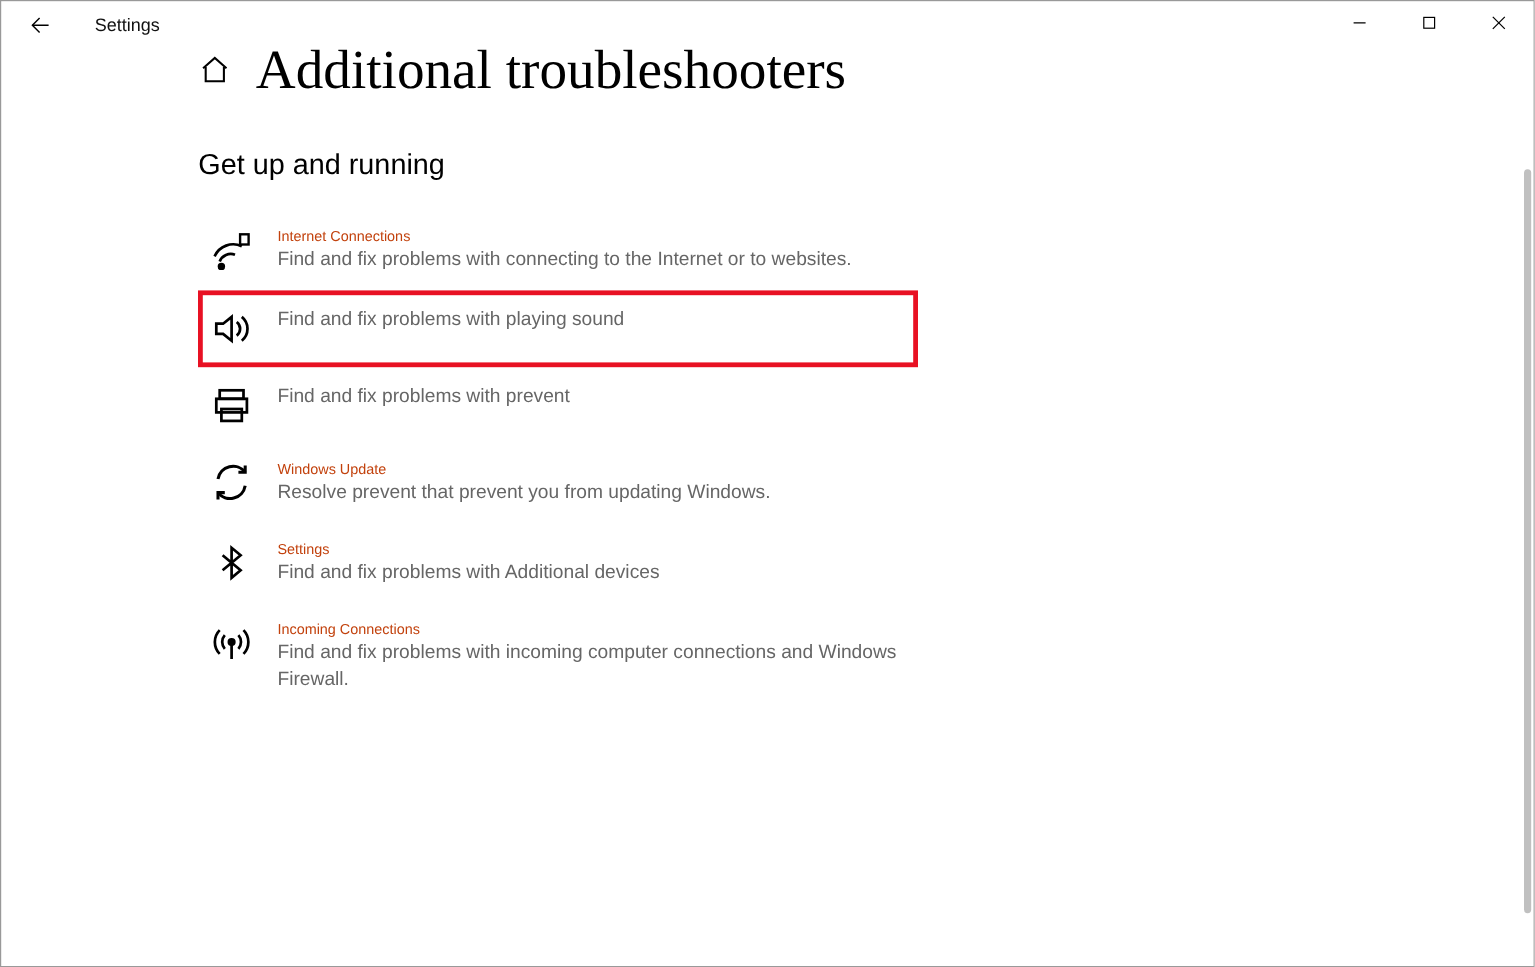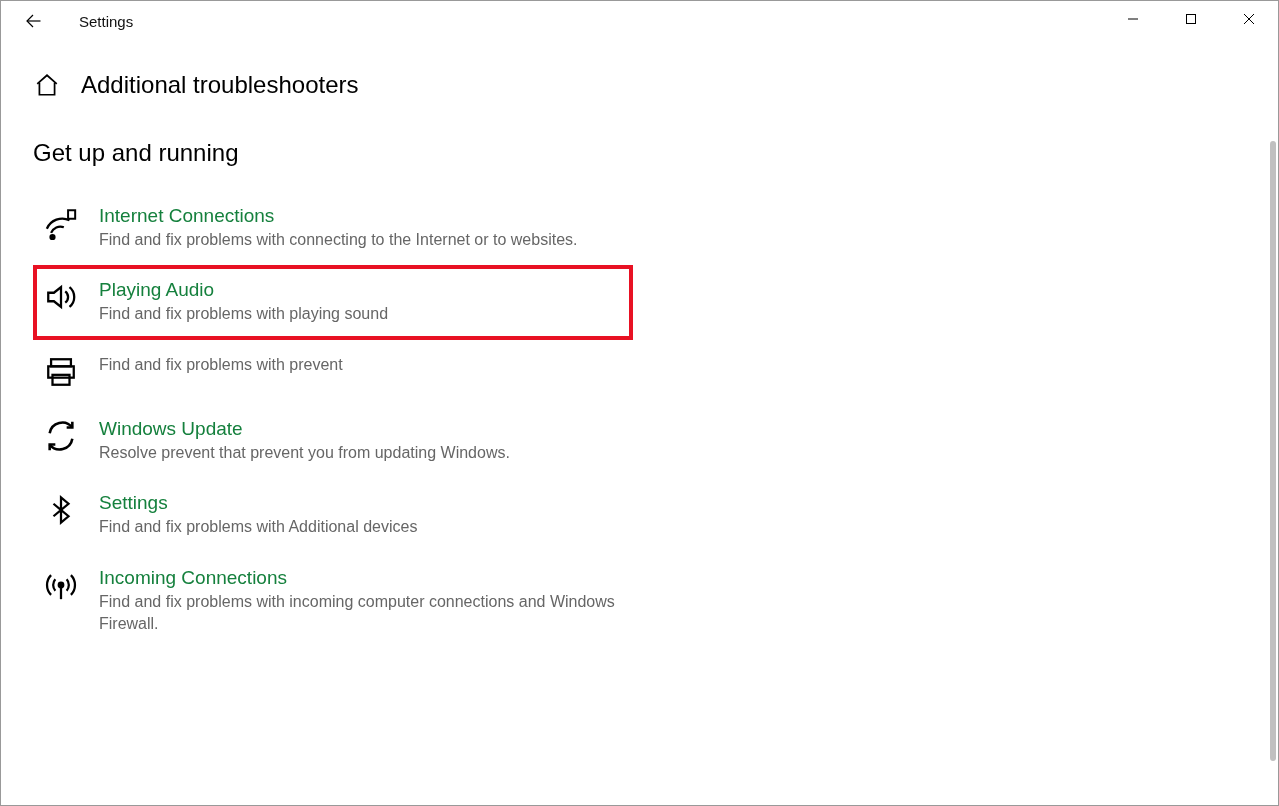--- a/index.html
+++ b/index.html
@@ -10,21 +10,21 @@
     background: #ffffff;
     color: #000000;
     overflow: hidden;
   }
   .window {
     width: 100%;
     height: 100%;
     border: 1px solid #999;
     position: relative;
     display: flex;
-    flex-direction: column;
+    flex-direction: row;
   }
   .titlebar {
     height: 40px;
     display: flex;
     align-items: center;
     padding-left: 18px;
     font-size: 15px;
     color: #111;
   }
   .back-btn {
@@ -66,22 +66,23 @@
   }
   .home-ico {
     width: 28px;
     height: 28px;
     display:flex;
     align-items:center;
     justify-content:center;
     cursor:pointer;
   }
   .page-title {
-    font-size: 24px;
+    font-size: 46px;
     font-weight: 400;
+    font-family: Liberation Serif, serif;
   }
   .section-title {
     font-size: 24px;
     font-weight: 400;
     margin-top: 32px;
     margin-bottom: 24px;
   }
   .ts-list { max-width: 600px; }
   .ts-item {
     display: flex;
@@ -97,22 +98,22 @@
   .ts-icon {
     width: 36px;
     height: 36px;
     flex-shrink: 0;
     display:flex;
     align-items:center;
     justify-content:center;
   }
   .ts-text { flex: 1; }
   .ts-title {
-    font-size: 19px;
-    color: #15803d;
+    font-size: 12px;
+    color: #c2410c;
     margin-bottom: 2px;
   }
   .ts-desc {
     font-size: 16px;
     color: #666;
     line-height: 1.4;
   }
   
   .scrollbar {
     position: absolute;
@@ -191,21 +192,20 @@
 
       <div class="ts-item highlighted">
         <div class="ts-icon">
           <svg width="34" height="34" viewBox="0 0 24 24" fill="none" stroke="#000" stroke-width="1.6">
             <path d="M3 9 H7 L12 5 V19 L7 15 H3 Z"></path>
             <path d="M15 8 a5 5 0 0 1 0 8"></path>
             <path d="M18 5 a9 9 0 0 1 0 14"></path>
           </svg>
         </div>
         <div class="ts-text">
-          <div class="ts-title">Playing Audio</div>
           <div class="ts-desc">Find and fix problems with playing sound</div>
         </div>
       </div>
 
       <div class="ts-item">
         <div class="ts-icon">
           <svg width="34" height="34" viewBox="0 0 24 24" fill="none" stroke="#000" stroke-width="1.6">
             <rect x="5" y="3" width="14" height="5"></rect>
             <rect x="3" y="8" width="18" height="8"></rect>
             <rect x="6" y="14" width="12" height="7"></rect>

